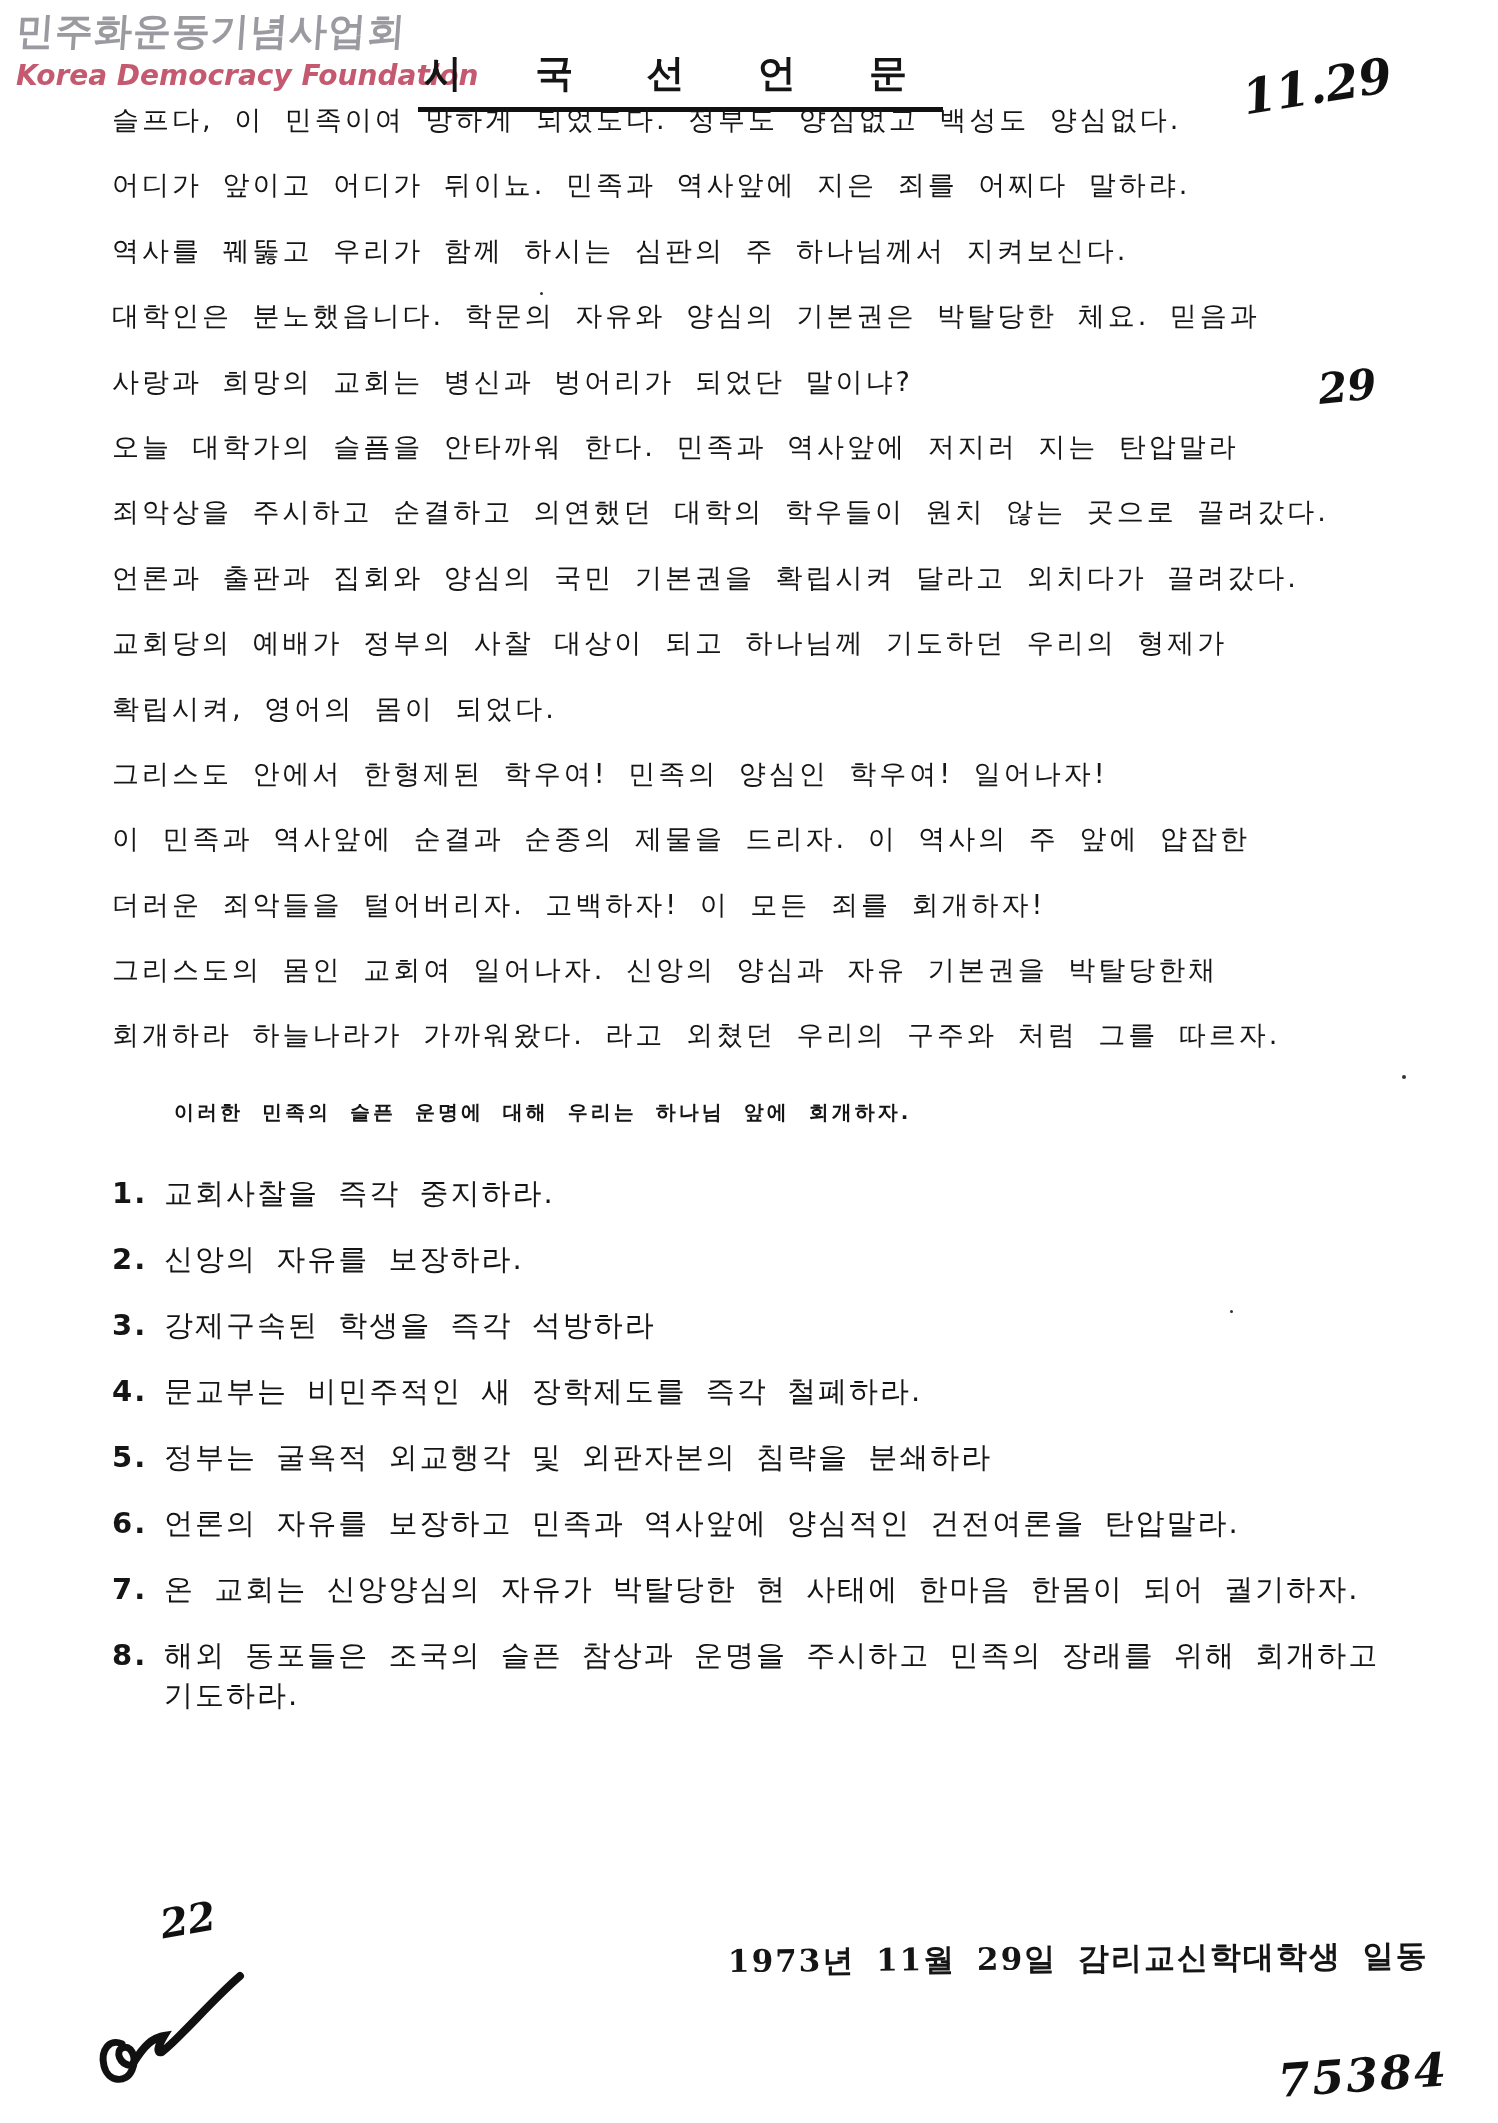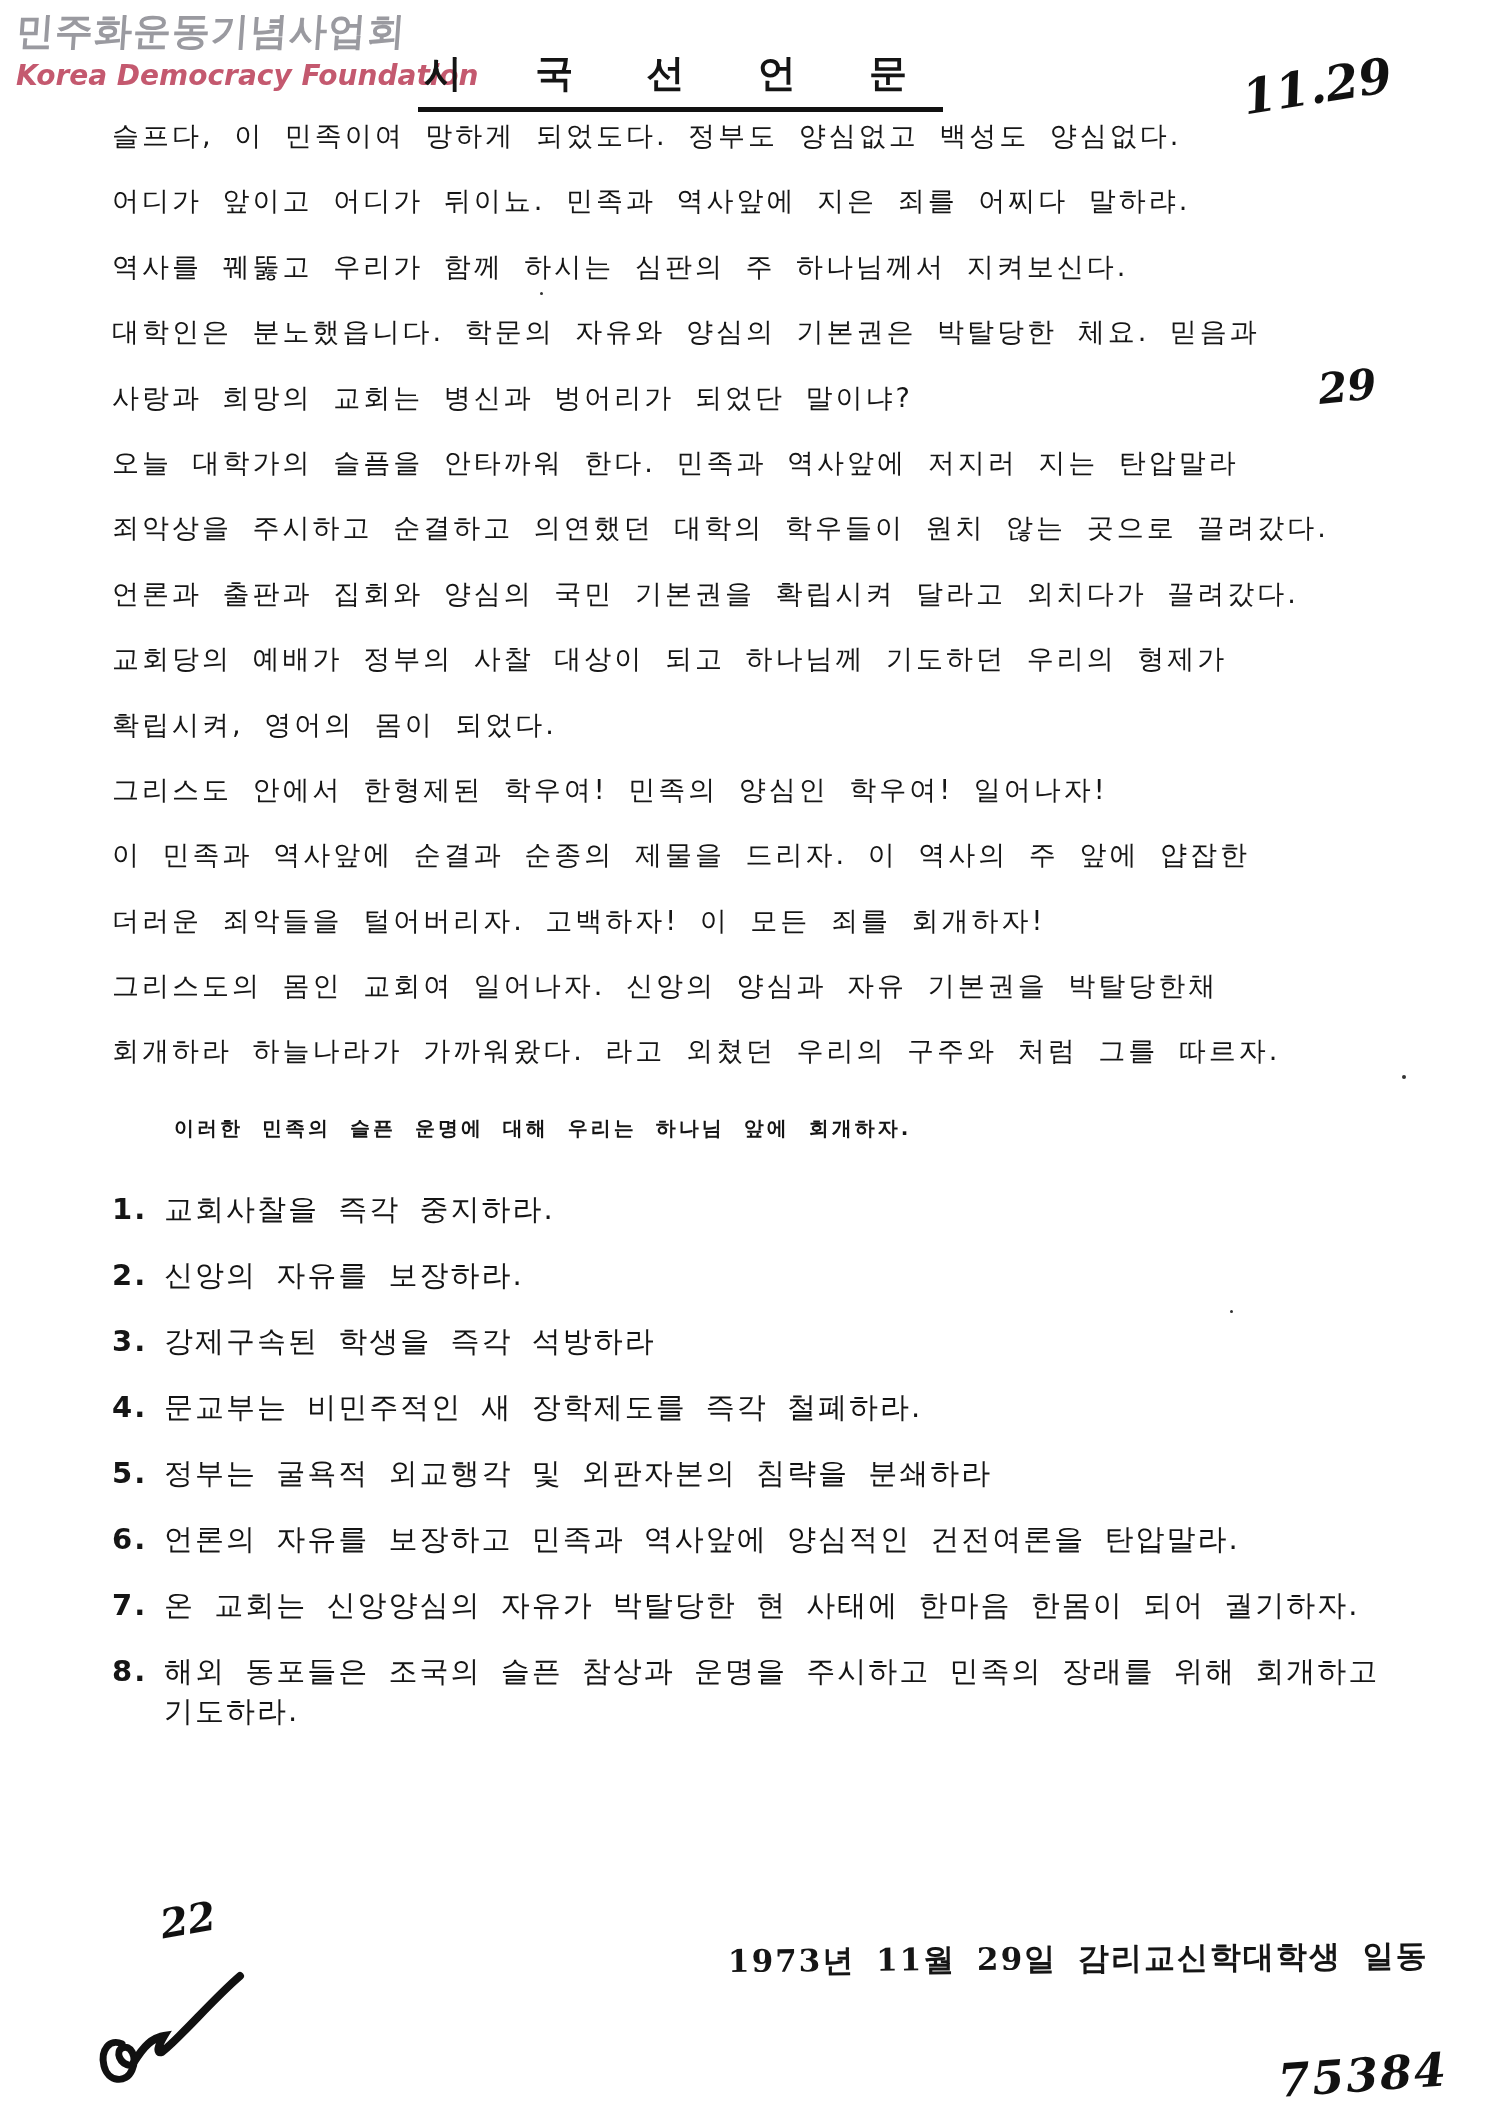--- a/index.html
+++ b/index.html
@@ -30,21 +30,21 @@
   .hand{
     position:absolute;font-family:"DejaVu Serif","Liberation Serif",serif;
     font-style:italic;color:#111;white-space:nowrap;
   }
   .hw-date{left:1242px;top:58px;font-size:48px;transform:rotate(-9deg);font-weight:bold;}
   .hw-29{left:1318px;top:362px;font-size:42px;transform:rotate(-6deg);font-weight:bold;}
   .hw-22{left:160px;top:1896px;font-size:40px;transform:rotate(-10deg);font-weight:bold;}
   .hw-stamp{left:1278px;top:2048px;font-size:46px;transform:rotate(-4deg);font-weight:bold;letter-spacing:2px;}
   .scribble{position:absolute;left:92px;top:1966px;}
   
-  .body-text{position:absolute;left:112px;top:118px;width:1310px;}
+  .body-text{position:absolute;left:112px;top:102px;width:1310px;}
   .line{
     height:65.4px;font-size:27px;letter-spacing:3px;word-spacing:9px;
     white-space:nowrap;color:#161616;
   }
   .repent{
     margin-top:16px;margin-left:62px;height:72px;
     font-size:20px;letter-spacing:3px;word-spacing:9px;white-space:nowrap;font-weight:bold;
   }
   .demands{margin-top:2px;}
   .demand{

